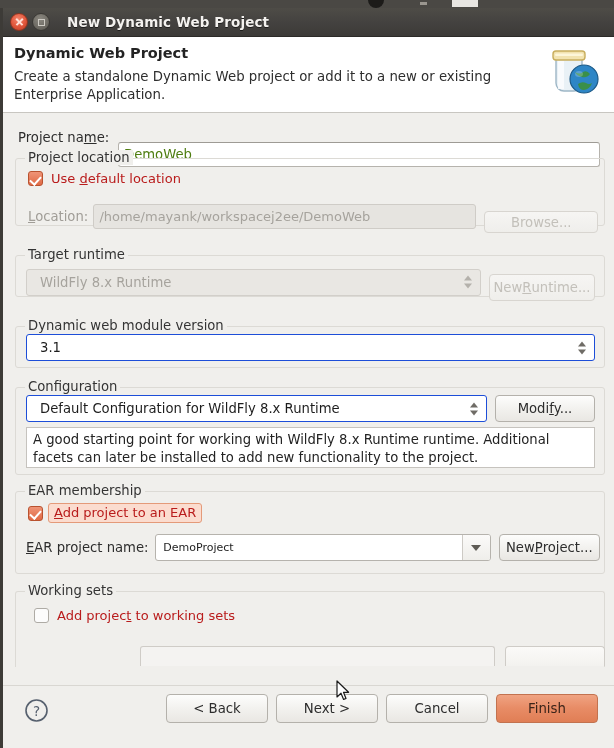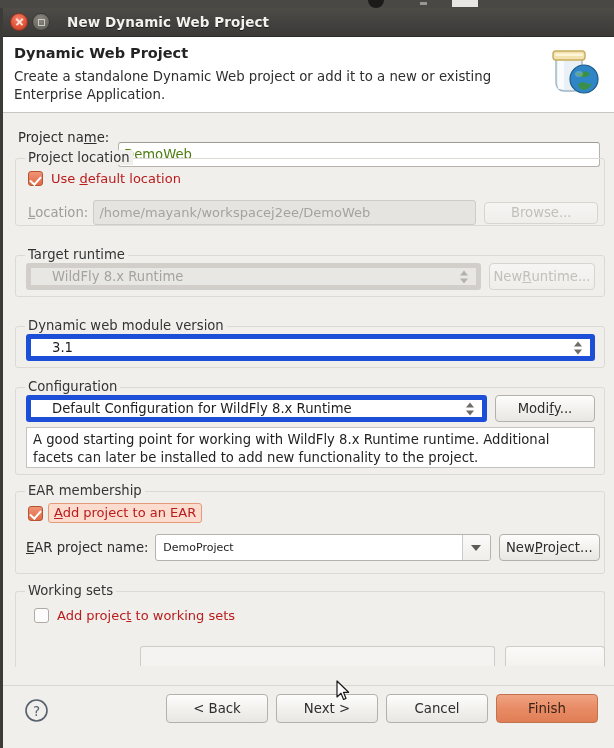--- a/index.html
+++ b/index.html
@@ -254,34 +254,35 @@
     font-size: 13.2px;
     color: #2d2d2d;
     display: flex; align-items: center; justify-content: center;
     font-family: "DejaVu Sans", "Liberation Sans", sans-serif;
     white-space: nowrap;
   }
   .btn.disabled {
     color: #c3c0ba;
     border-color: #d8d5d0;
     background: linear-gradient(to bottom, #f6f5f3 0%, #efeeeb 100%);
+    margin-top: 11px;
   }
 
   
   .combo-spin {
     height: 27px;
     background: #ffffff;
-    border: 5px solid #1d4ed8;
+    border: 1px solid #1d4ed8;
     border-radius: 3px;
     box-sizing: border-box;
     font-size: 13.2px;
     color: #1d1d1d;
     display: flex; align-items: center;
     position: relative;
-    padding-left: 21px;
+    padding-left: 13px;
   }
   .combo-spin.disabled {
     background: #e9e7e3;
     border-color: #d2cfca;
     color: #a6a39d;
   }
   .spin-arrows {
     position: absolute;
     right: 8px; top: 50%;
     transform: translateY(-50%);

